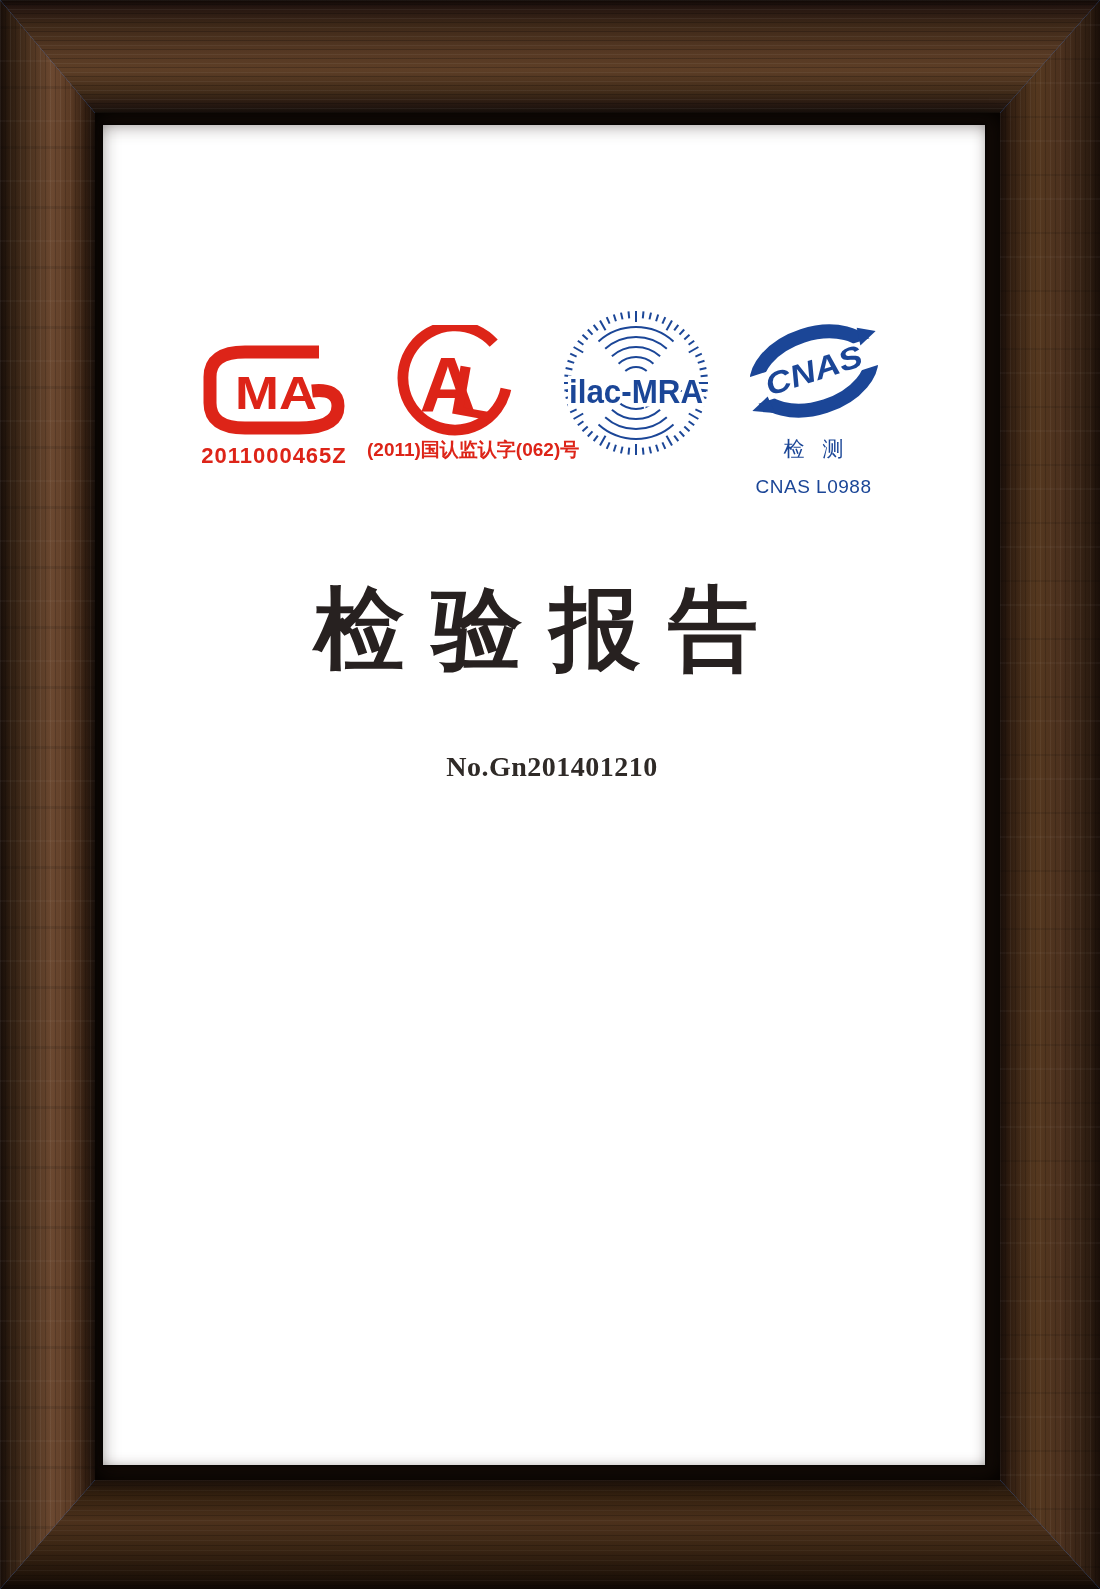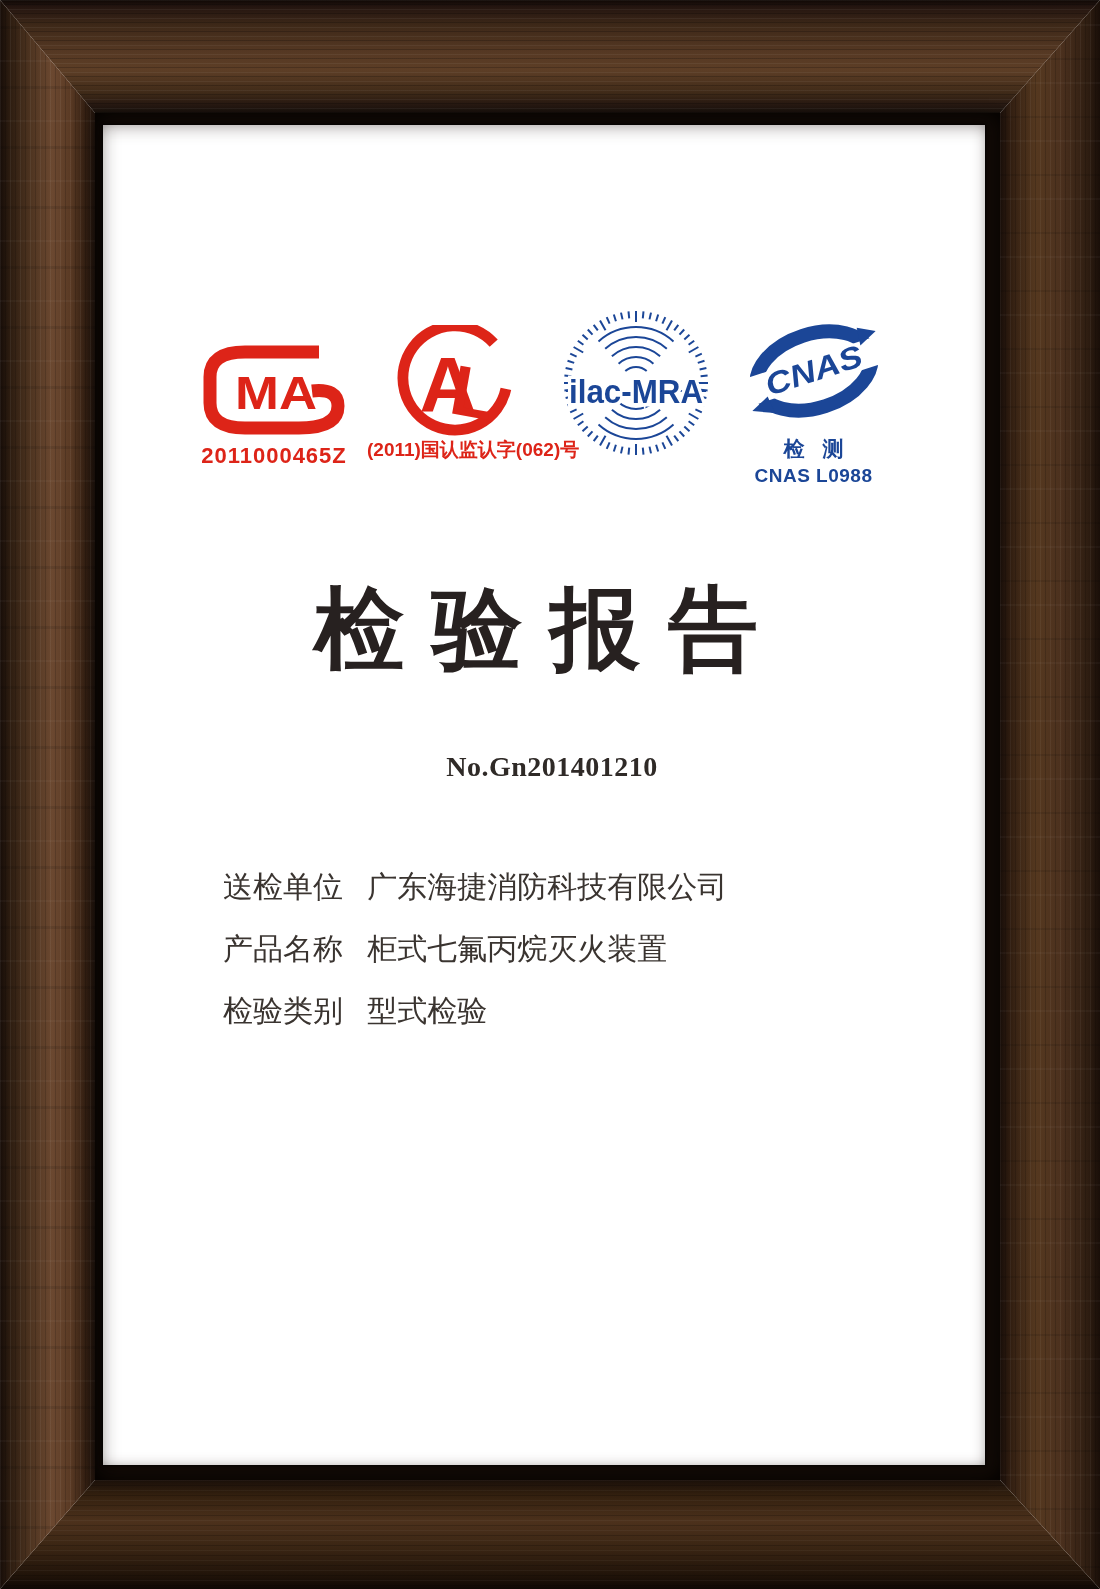--- a/index.html
+++ b/index.html
@@ -1,18 +1,18 @@
 <!DOCTYPE html>
 <html><head>
 <meta charset="utf-8">
 <style>
   html,body{margin:0;padding:0;background:#111;}
   .canvas{
     position:relative;width:1100px;height:1589px;overflow:hidden;
-    font-family:"Liberation Sans","DejaVu Sans",sans-serif;background:#ffffff;
+    font-family:"Liberation Sans","DejaVu Sans",sans-serif;background:#3b82f6;
   }
   
   .piece{position:absolute;inset:0;}
   .frame-top{
     clip-path:polygon(0 0,1100px 0,1000px 113px,95px 113px);
     background:
       repeating-linear-gradient(180deg, rgba(255,255,255,.05) 0 1px, transparent 1px 4px, rgba(0,0,0,.20) 4px 5px, transparent 5px 9px),
       linear-gradient(180deg,#0f0805 0%,#241510 6%,#3d2818 22%,#553823 45%,#5d3e26 62%,#3f2a18 82%,#261811 93%,#17100b 100%);
     background-size:100% 113px;background-repeat:no-repeat;
   }
@@ -52,22 +52,22 @@
   
   .mark{position:absolute;text-align:center;}
   .red{color:#dd2418;}
   .blue{color:#1b4697;}
   .cma-block{left:96px;top:218px;width:150px;}
   .cma-number{margin-top:4px;font-size:22px;font-weight:600;letter-spacing:1px;white-space:nowrap;}
   .cal-block{left:264px;top:200px;width:176px;}
   .cal-caption{margin-top:-4px;font-size:19px;font-weight:600;white-space:nowrap;}
   .ilac-block{left:458px;top:180px;width:150px;}
   .cnas-block{left:638px;top:196px;width:145px;}
-  .cnas-caption-cn{margin-top:2px;font-size:21px;font-weight:700;letter-spacing:18px;padding-left:18px;}
-  .cnas-code{margin-top:2px;font-size:19px;font-weight:700;letter-spacing:.5px;}
+  .cnas-caption-cn{margin-top:2px;font-size:21px;font-weight:400;letter-spacing:18px;padding-left:18px;}
+  .cnas-code{margin-top:13px;font-size:19px;font-weight:400;letter-spacing:.5px;}
   
   .title{
     position:absolute;left:0;top:444px;width:100%;text-align:center;
     font-size:90px;font-weight:900;color:#272120;letter-spacing:28px;padding-left:12px;box-sizing:border-box;
     white-space:nowrap;
   }
   .report-no{
     position:absolute;left:8px;top:626px;width:100%;text-align:center;
     font-family:"Liberation Serif","DejaVu Serif",serif;font-size:28px;font-weight:700;color:#2f2a27;
     letter-spacing:.5px;
@@ -205,31 +205,17 @@
           </g>
         </svg>
         <div class="cnas-caption-cn blue">检测</div>
         <div class="cnas-code blue">CNAS L0988</div>
       </div>
 
       <div class="title">检验报告</div>
 
       <div class="report-no">No.Gn201401210</div>
 
-      <div class="fields">
-        <div class="field-row">
-          <span class="field-label">送检单位</span>
-          <span class="field-value">广东海捷消防科技有限公司</span>
-        </div>
-        <div class="field-row">
-          <span class="field-label">产品名称</span>
-          <span class="field-value">柜式七氟丙烷灭火装置</span>
-        </div>
-        <div class="field-row">
-          <span class="field-label">检验类别</span>
-          <span class="field-value">型式检验</span>
-        </div>
-      </div>
 
 
     </div>
   </div>
 </div>
 
 </body></html>

